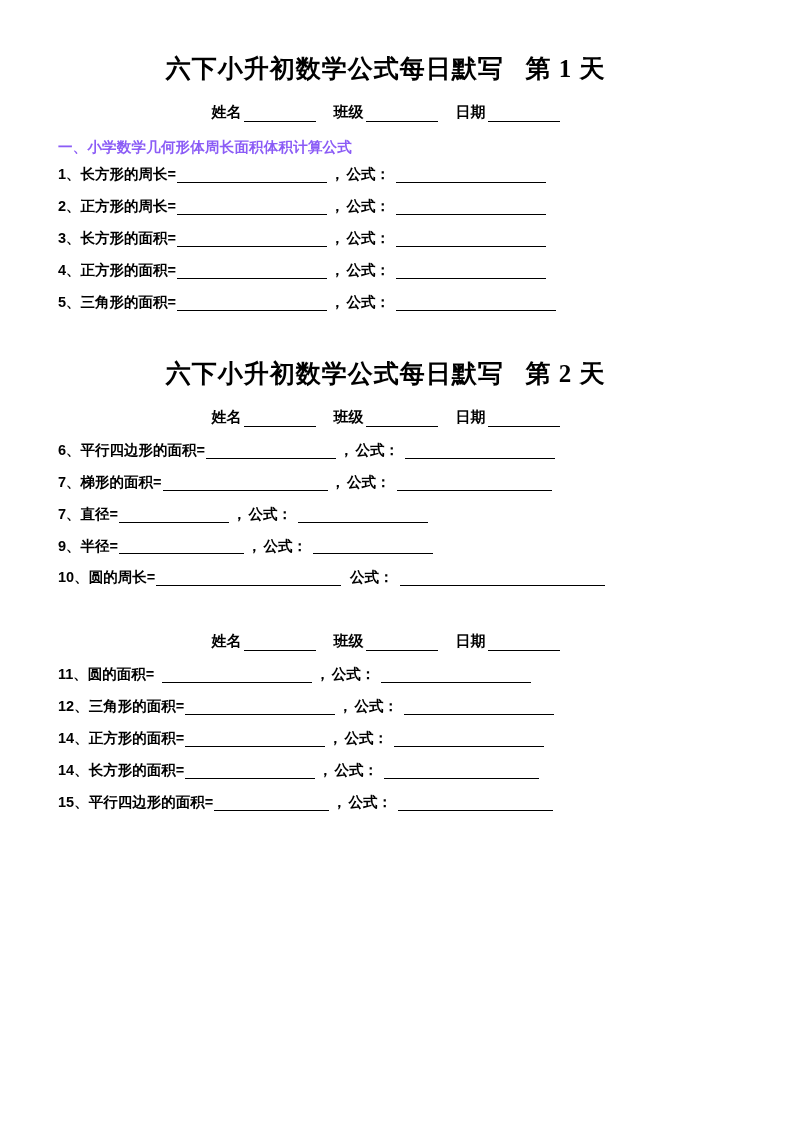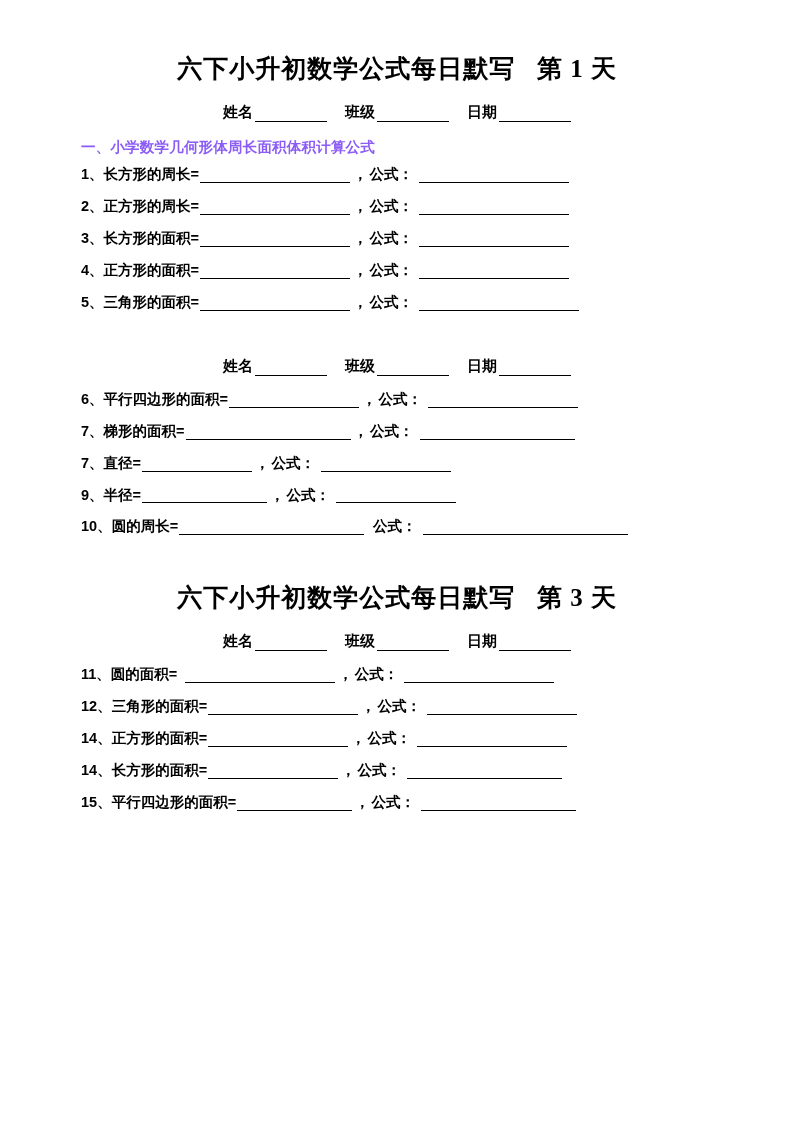--- a/index.html
+++ b/index.html
@@ -12,21 +12,21 @@
     background: #ffffff;
     font-family: "Liberation Serif", "DejaVu Serif", serif;
     color: #000000;
     overflow: hidden;
   }
   .page {
     width: 793px;
     height: 950px;
     position: relative;
     box-sizing: border-box;
-    padding: 52px 80px 0 81px;
+    padding: 52px 80px 0 58px;
   }
   .section {
     margin-bottom: 0;
   }
   .section + .section {
     margin-top: 46px;
   }
   .doc-title {
     text-align: center;
     font-family: "Liberation Serif", "DejaVu Serif", serif;
@@ -159,20 +159,21 @@
     <div class="item">
       <span class="txt">5、三角形的面积=</span>
       <span class="blank line-a" style="width:150px"></span>
       <span class="sep">，</span>
       <span class="formula-label">公式：</span>
       <span class="blank line-b" style="width:160px"></span>
     </div>
   </div>
 
   <div class="section">
+    <div class="doc-title">六下小升初数学公式每日默写   第 2 天</div>
     <div class="meta-row">
       <span class="meta-item">
         <span class="meta-label">姓名</span>
         <span class="blank meta-blank"></span>
       </span>
       <span class="meta-item">
         <span class="meta-label">班级</span>
         <span class="blank meta-blank"></span>
       </span>
       <span class="meta-item">
@@ -215,21 +216,20 @@
 
     <div class="item">
       <span class="txt">10、圆的周长=</span>
       <span class="blank line-a" style="width:185px"></span>
       <span class="formula-label" style="padding-left:8px">公式：</span>
       <span class="blank line-b" style="width:205px"></span>
     </div>
   </div>
 
   <div class="section">
-    <div class="doc-title">六下小升初数学公式每日默写   第 3 天</div>
     <div class="meta-row">
       <span class="meta-item">
         <span class="meta-label">姓名</span>
         <span class="blank meta-blank"></span>
       </span>
       <span class="meta-item">
         <span class="meta-label">班级</span>
         <span class="blank meta-blank"></span>
       </span>
       <span class="meta-item">

